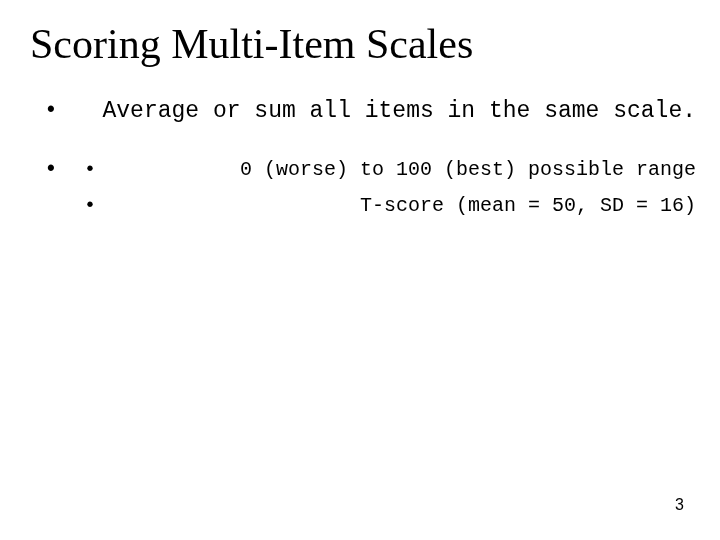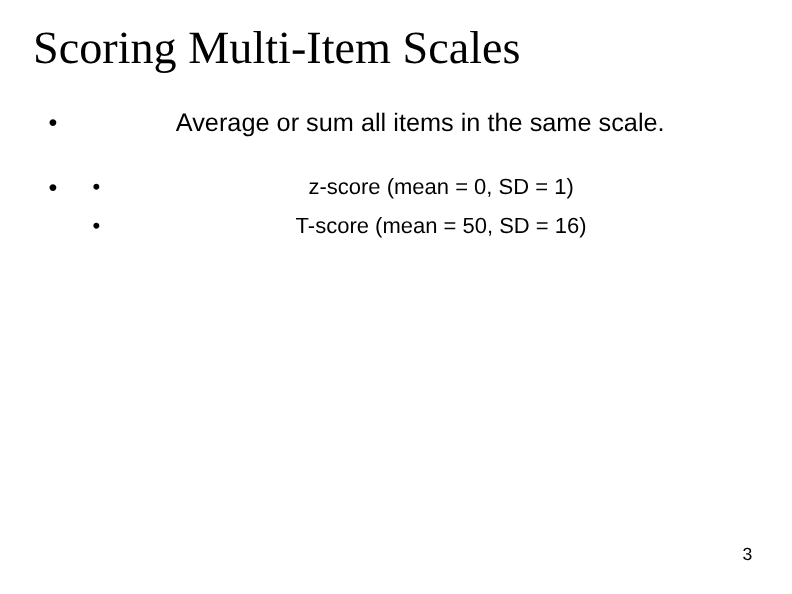--- a/index.html
+++ b/index.html
@@ -1,39 +1,39 @@
 <!DOCTYPE html>
 <html><head>
 <meta charset="utf-8">
 <style>
   * { margin: 0; padding: 0; box-sizing: border-box; }
   html, body { width: 720px; height: 540px; background: #fff; font-family: Arial, Helvetica, sans-serif; color: #000; }
   .slide { width: 720px; height: 540px; position: relative; padding: 20px 24px 40px 40px; }
   .title { font-family: "Comic Sans MS", "Comic Sans", cursive; font-size: 42px; font-weight: 400; margin-bottom: 28px; margin-left: -10px; }
   ul.level1 { list-style: none; padding-left: 28px; }
-  ul.level1 > li { position: relative; font-size: 23px; margin-bottom: 28px; line-height: 1.35; text-align: center; }
+  ul.level1 > li { position: relative; font-size: 23px; margin-bottom: 28px; line-height: 1.35; text-align: right; font-family: Liberation Mono, monospace; }
   ul.level1 > li::before { content: "•"; position: absolute; left: -24px; top: 0; font-size: 23px; }
   ul.level2 { list-style: none; padding-left: 38px; margin-top: 6px; }
   ul.level2 > li { position: relative; font-size: 20px; margin-bottom: 6px; line-height: 1.5; }
   ul.level2 > li::before { content: "•"; position: absolute; left: -22px; top: 0; font-size: 20px; }
   .pagenum { position: absolute; right: 36px; bottom: 26px; font-size: 16px; color: #000; }
 </style>
 </head>
 <body>
 
 <div class="slide">
   <h1 class="title">Scoring Multi-Item Scales</h1>
   <ul class="level1">
     <li>
       <span>Average or sum all items in the same scale.</span>
     </li>
     <li>
       <ul class="level2">
         <li>
-          <span>z-score (mean =   0, SD =   1)</span>
+          <span>0 (worse) to 100 (best) possible range</span>
         </li>
         <li>
           <span>T-score (mean = 50, SD = 16)</span>
         </li>
       </ul>
     </li>
   </ul>
   <div class="pagenum">3</div>
 </div>
 

